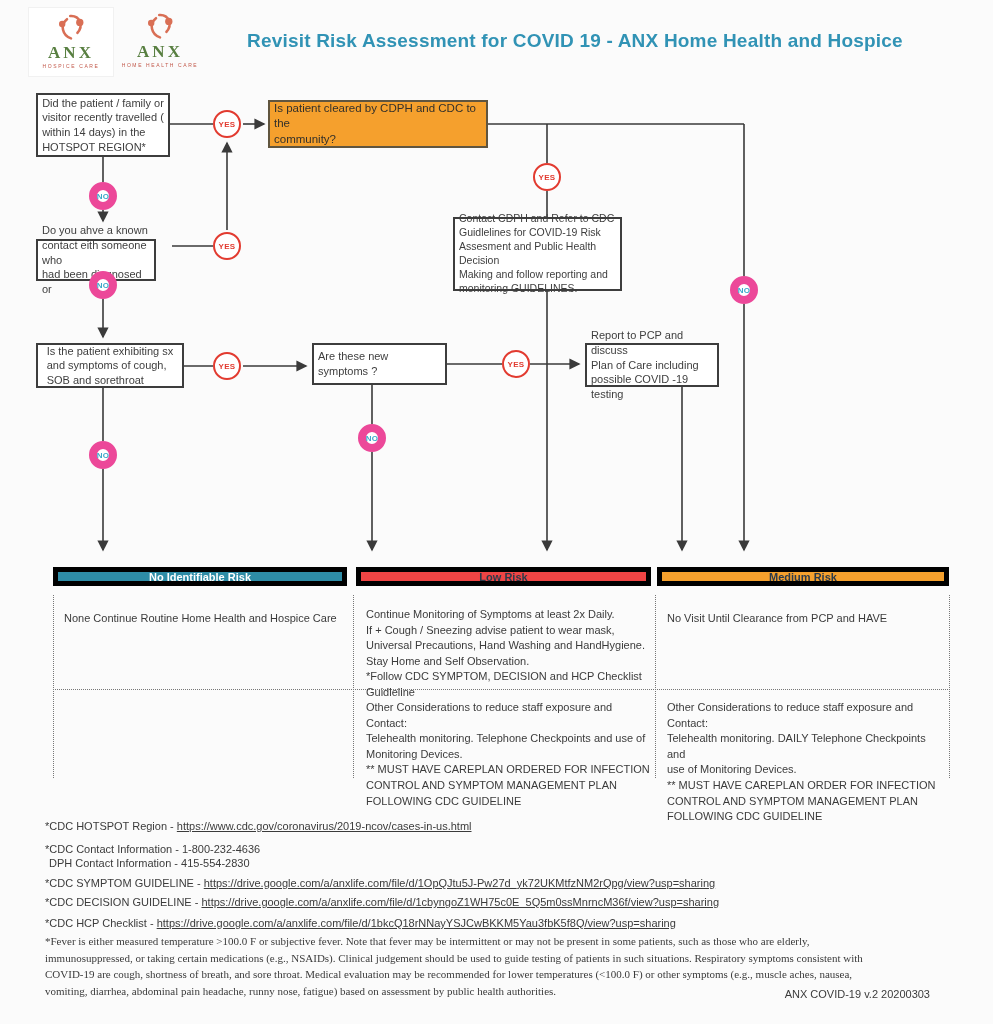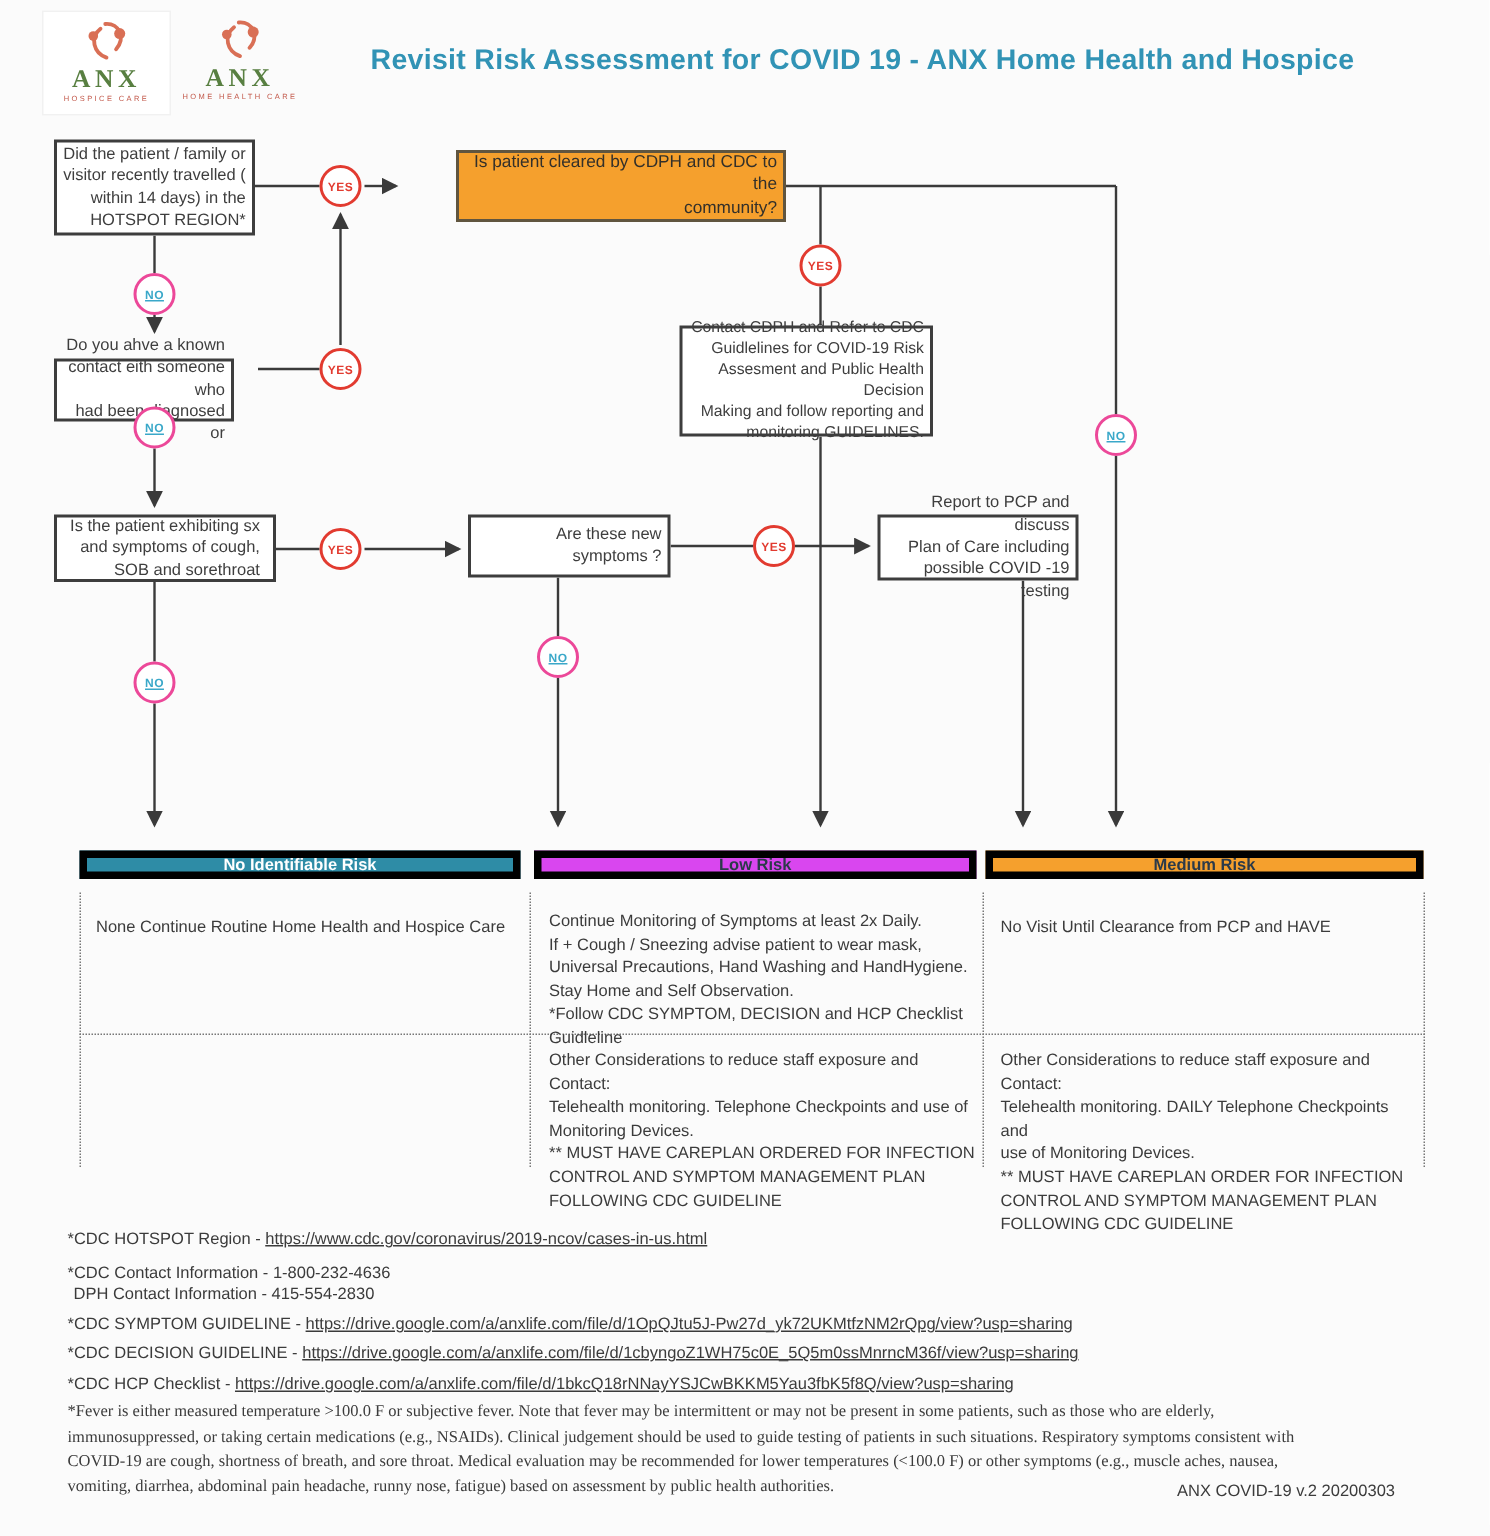--- a/index.html
+++ b/index.html
@@ -13,38 +13,38 @@
   .logo{position:absolute;width:86px;height:70px;text-align:center;box-sizing:border-box;}
   .logo.card{background:#ffffff;border:1px solid #f1f1f1;}
   .logo svg{width:34px;height:32px;display:block;margin:4px auto 0;}
   .logo .anx{font-family:"Liberation Serif","DejaVu Serif",serif;font-weight:bold;color:#587f41;font-size:17px;letter-spacing:3px;line-height:1;}
   .logo .tagline{font-size:5px;color:#c2584a;letter-spacing:1.6px;margin-top:2px;white-space:nowrap;}
   .title{position:absolute;left:247px;top:30px;font-size:19px;font-weight:bold;color:#3193b5;letter-spacing:0.2px;white-space:nowrap;}
   
   .connectors{position:absolute;left:0;top:0;pointer-events:none;}
   .box{
     position:absolute;background:#ffffff;border:2px solid #3d3d3d;
-    display:flex;align-items:center;justify-content:center;text-align:right;
+    display:flex;align-items:center;justify-content:center;text-align:left;
     font-size:11px;line-height:1.33;white-space:pre-line;box-sizing:border-box;padding:2px 4px;color:#3e3e3e;
   }
   .box.orange{background:#f5a02d;border-color:#60553f;color:#33302a;font-size:11.5px;}
   .badge{
     position:absolute;width:28px;height:28px;border-radius:50%;background:#ffffff;
     display:flex;align-items:center;justify-content:center;
     font-size:8px;font-weight:bold;box-sizing:border-box;letter-spacing:0.3px;
   }
   .badge.yes{border:2px solid #e23b30;color:#e23b30;}
-  .badge.no{border:2px solid #ec4899;color:#3aa8c9;text-decoration:underline;}
+  .badge.no{border:8px solid #ec4899;color:#3aa8c9;}
   
   .riskbar{
     position:absolute;height:19px;display:flex;align-items:center;justify-content:center;
     font-size:11px;font-weight:bold;box-sizing:border-box;border:5px solid #000000;
   }
   .riskbar.teal{background:#2e8ca6;color:#ffffff;}
-  .riskbar.yellow{background:#d946ef;color:#2b3a4a;}
+  .riskbar.yellow{background:#ef4444;color:#2b3a4a;}
   .riskbar.orange{background:#f5a02d;color:#2b3a4a;}
   .coltext{position:absolute;font-size:11px;line-height:1.42;color:#3b3b3b;white-space:pre-line;}
   .vdot{position:absolute;width:0;border-left:1px dotted #777;}
   .hdot{position:absolute;height:0;border-top:1px dotted #777;}
   
   .fline{position:absolute;font-size:11px;color:#3b3b3b;white-space:nowrap;}
   .flink{text-decoration:underline;color:#3b3b3b;cursor:pointer;}
   .fnote{position:absolute;font-size:11px;line-height:1.5;color:#3b3b3b;white-space:pre-line;font-family:Liberation Serif, serif;}
   .version{position:absolute;font-size:11px;color:#3b3b3b;}
 </style>
@@ -106,21 +106,21 @@
       <path d="M103 388 V441"></path>
       <path d="M103 469 V550" marker-end="url(#arr)"></path>
       <path d="M682 387 V550" marker-end="url(#arr)"></path>
     </g>
   </svg>
 
   <div class="box" style="left:36px;top:93px;width:134px;height:64px;">Did the patient / family or
 visitor recently travelled (
 within 14 days) in the
 HOTSPOT REGION*</div>
-  <div class="box orange" style="left:268px;top:100px;width:220px;height:48px;margin-left:36px;">Is patient cleared by CDPH and CDC to the
+  <div class="box orange" style="left:268px;top:100px;width:220px;height:48px;">Is patient cleared by CDPH and CDC to the
 community?</div>
   <div class="box" style="left:36px;top:239px;width:120px;height:42px;">Do you ahve a known
 contact eith someone who
 had been diagnosed or</div>
   <div class="box" style="left:453px;top:217px;width:169px;height:74px;font-size:10.5px;">Contact CDPH and Refer to CDC
 Guidlelines for COVID-19 Risk
 Assesment and Public Health Decision
 Making and follow reporting and
 monitoring GUIDELINES.</div>
   <div class="box" style="left:36px;top:343px;width:148px;height:45px;">Is the patient exhibiting sx

